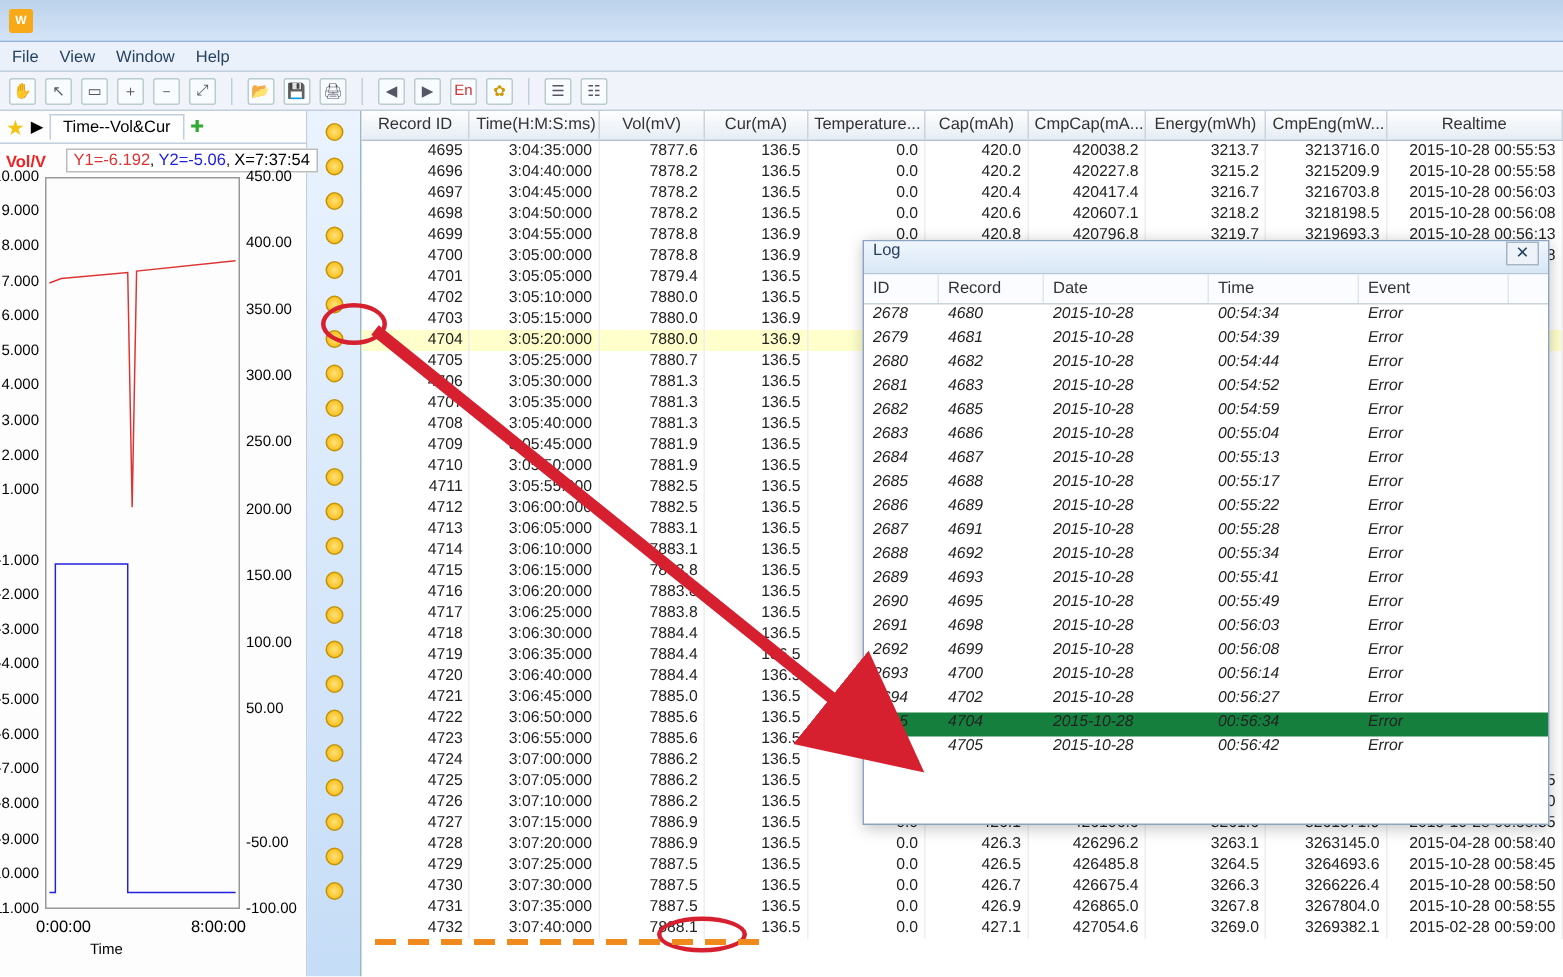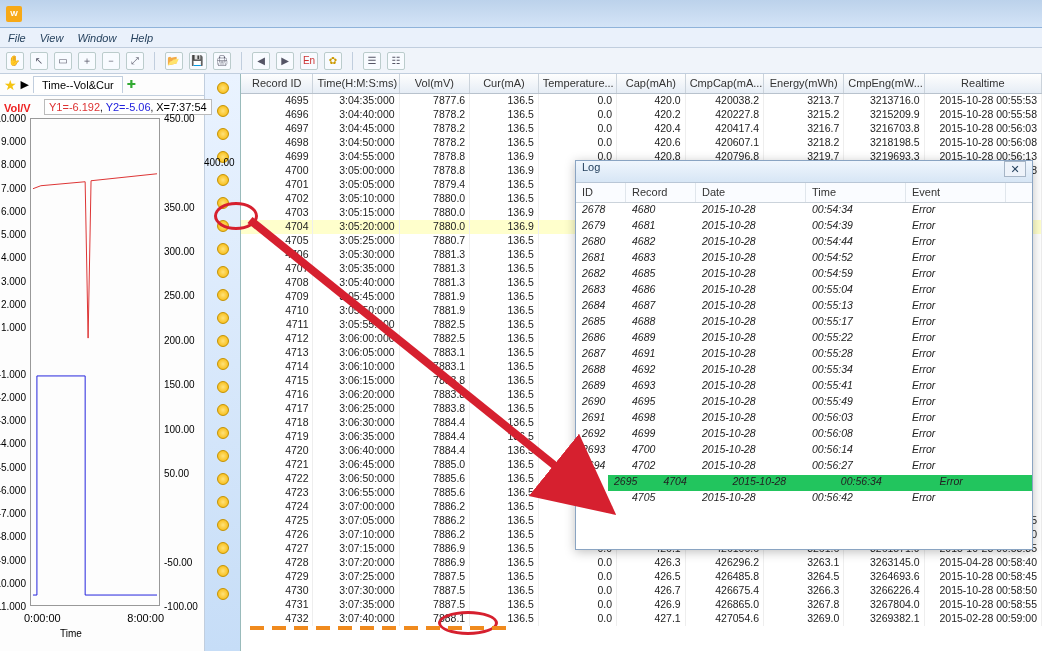--- a/index.html
+++ b/index.html
@@ -1,20 +1,20 @@
 <!DOCTYPE html>
 <html><head>
 <meta charset="utf-8">
 <style>
   * { box-sizing: border-box; margin: 0; padding: 0; font-family: "Segoe UI", Tahoma, sans-serif; font-size: 11px; }
   body { background: #fff; width: 1042px; height: 651px; overflow: hidden; position: relative; }
   .titlebar { height: 28px; background: linear-gradient(#bcd2eb,#d4e4f7); display:flex; align-items:center; padding: 0 6px; border-bottom:1px solid #8fb3da; }
   .titlebar .icon { width:16px; height:16px; background:#f7a917; border-radius:2px; margin-right:6px; display:flex;align-items:center;justify-content:center;color:#fff;font-size:8px;font-weight:bold;}
   .titlebar span { color:#26425e; font-size:12px; }
-  .menubar { height:20px; display:flex; align-items:center; padding:0 8px; gap:14px; background:#eaf1fb; border-bottom:1px solid #c1cede;font-style:italic;}
+  .menubar { height:20px; display:flex; align-items:center; padding:0 8px; gap:14px; background:#eaf1fb; border-bottom:1px solid #c1cede;}
   .menubar span { color:#26425e; }
   .toolbar { height:26px; background:#f0f4fa; border-bottom:1px solid #c1cede; display:flex; align-items:center; padding:0 6px; gap:6px;}
   .toolbar .tb { width:18px; height:18px; border:1px solid #bcc; border-radius:2px; background:#f8fbff; display:flex;align-items:center;justify-content:center;font-size:10px;color:#556;}
   .toolbar .sep { width:1px;height:18px;background:#c1cede;margin:0 4px;}
   .workspace { display:flex; height:577px; }
   .left { width:205px; background:#fdfdfd; border-right:1px solid #c1cede; display:flex; flex-direction:column;}
   .tabrow { height:22px; display:flex; align-items:center; border-bottom:1px solid #c1cede; padding:0 4px; gap:4px;}
   .tabrow .star { color:#f5c412; font-size:14px;}
   .tabrow .tabbtn { padding:2px 8px; background:#fff; border:1px solid #c1cede; border-bottom:none;}
   .chartarea { flex:1; position:relative; padding:4px 4px 0 4px; }
@@ -38,21 +38,21 @@
   .grow { display:flex; height:14px; }
   .grow.hl { background:#ffffcc;}
   .grow div { border-right:1px solid #eee; padding:0 4px; text-align:right; color:#222; overflow:hidden; white-space:nowrap; font-size:10.5px;}
   .c-rid{width:74px;} .c-tim{width:88px;} .c-vol{width:72px;} .c-cur{width:70px;} .c-tmp{width:80px;} .c-cap{width:70px;} .c-ccap{width:80px;} .c-eng{width:82px;} .c-ceng{width:82px;} .c-rt{width:120px;}
   .logwin { position:absolute; left:575px; top:160px; width:458px; height:390px; background:#fff; border:1px solid #8aa4c2; box-shadow:0 2px 10px rgba(0,0,0,0.25);}
   .logwin .lhead { height:22px; background:linear-gradient(#f0f6fd,#d7e6f5); border-bottom:1px solid #b8c6d6; display:flex; align-items:flex-start; padding:0 6px; color:#26425e;}
   .logwin .lhead .x { margin-left:auto; width:22px;height:16px;border:1px solid #a6b5c6; text-align:center; line-height:14px; background:#eef3fa;}
   .logwin .lcols { display:flex; height:20px; border-bottom:1px solid #cbd3db; background:#fafcff;}
   .logwin .lcols div { border-right:1px solid #e0e6ec; padding:3px 6px; color:#333;}
   .lr { display:flex; height:16px;font-style:italic;}
-  .lr.hl { background:#22c55e;margin-left:32px;}
+  .lr.hl { background:#15803d;}
   .lr div { padding:0 6px; color:#222; font-size:10.5px;}
   .lc-id{width:50px;} .lc-rec{width:70px;} .lc-dt{width:110px;} .lc-tm{width:100px;} .lc-ev{width:100px;}
   .ring1 { position:absolute; left:214px; top:202px; width:44px; height:28px; border:3px solid #d6202f; border-radius:50%; pointer-events:none;}
   .ring2 { position:absolute; left:438px; top:611px; width:60px; height:24px; border:3px solid #d6202f; border-radius:50%; pointer-events:none;}
   .arrow { position:absolute; left:240px; top:210px; width:640px; height:330px; pointer-events:none;}
   .dashes { position:absolute; left:250px; top:626px; width:260px; height:4px; pointer-events:none;
             background:repeating-linear-gradient(90deg,#f08a1d 0 14px, transparent 14px 22px);}
 </style>
 </head>
 <body>
@@ -130,21 +130,21 @@
           <div style="top: 348.571px;">-5.000</div>
           <div style="top: 371.81px;">-6.000</div>
           <div style="top: 395.048px;">-7.000</div>
           <div style="top: 418.286px;">-8.000</div>
           <div style="top: 441.524px;">-9.000</div>
           <div style="top: 464.762px;">-10.000</div>
           <div style="top: 488px;">-11.000</div>
         </div>
       <div class="y2ticks" id="y2t">
           <div style="top: 0px;">450.00</div>
-          <div style="top: 44.3636px; margin-left: 40px;">400.00</div>
+          <div style="top: 44.3636px;">400.00</div>
           <div style="top: 88.7273px;">350.00</div>
           <div style="top: 133.091px;">300.00</div>
           <div style="top: 177.455px;">250.00</div>
           <div style="top: 221.818px;">200.00</div>
           <div style="top: 266.182px;">150.00</div>
           <div style="top: 310.545px;">100.00</div>
           <div style="top: 354.909px;">50.00</div>
           <div style="top: 399.273px;"></div>
           <div style="top: 443.636px;">-50.00</div>
           <div style="top: 488px;">-100.00</div>

